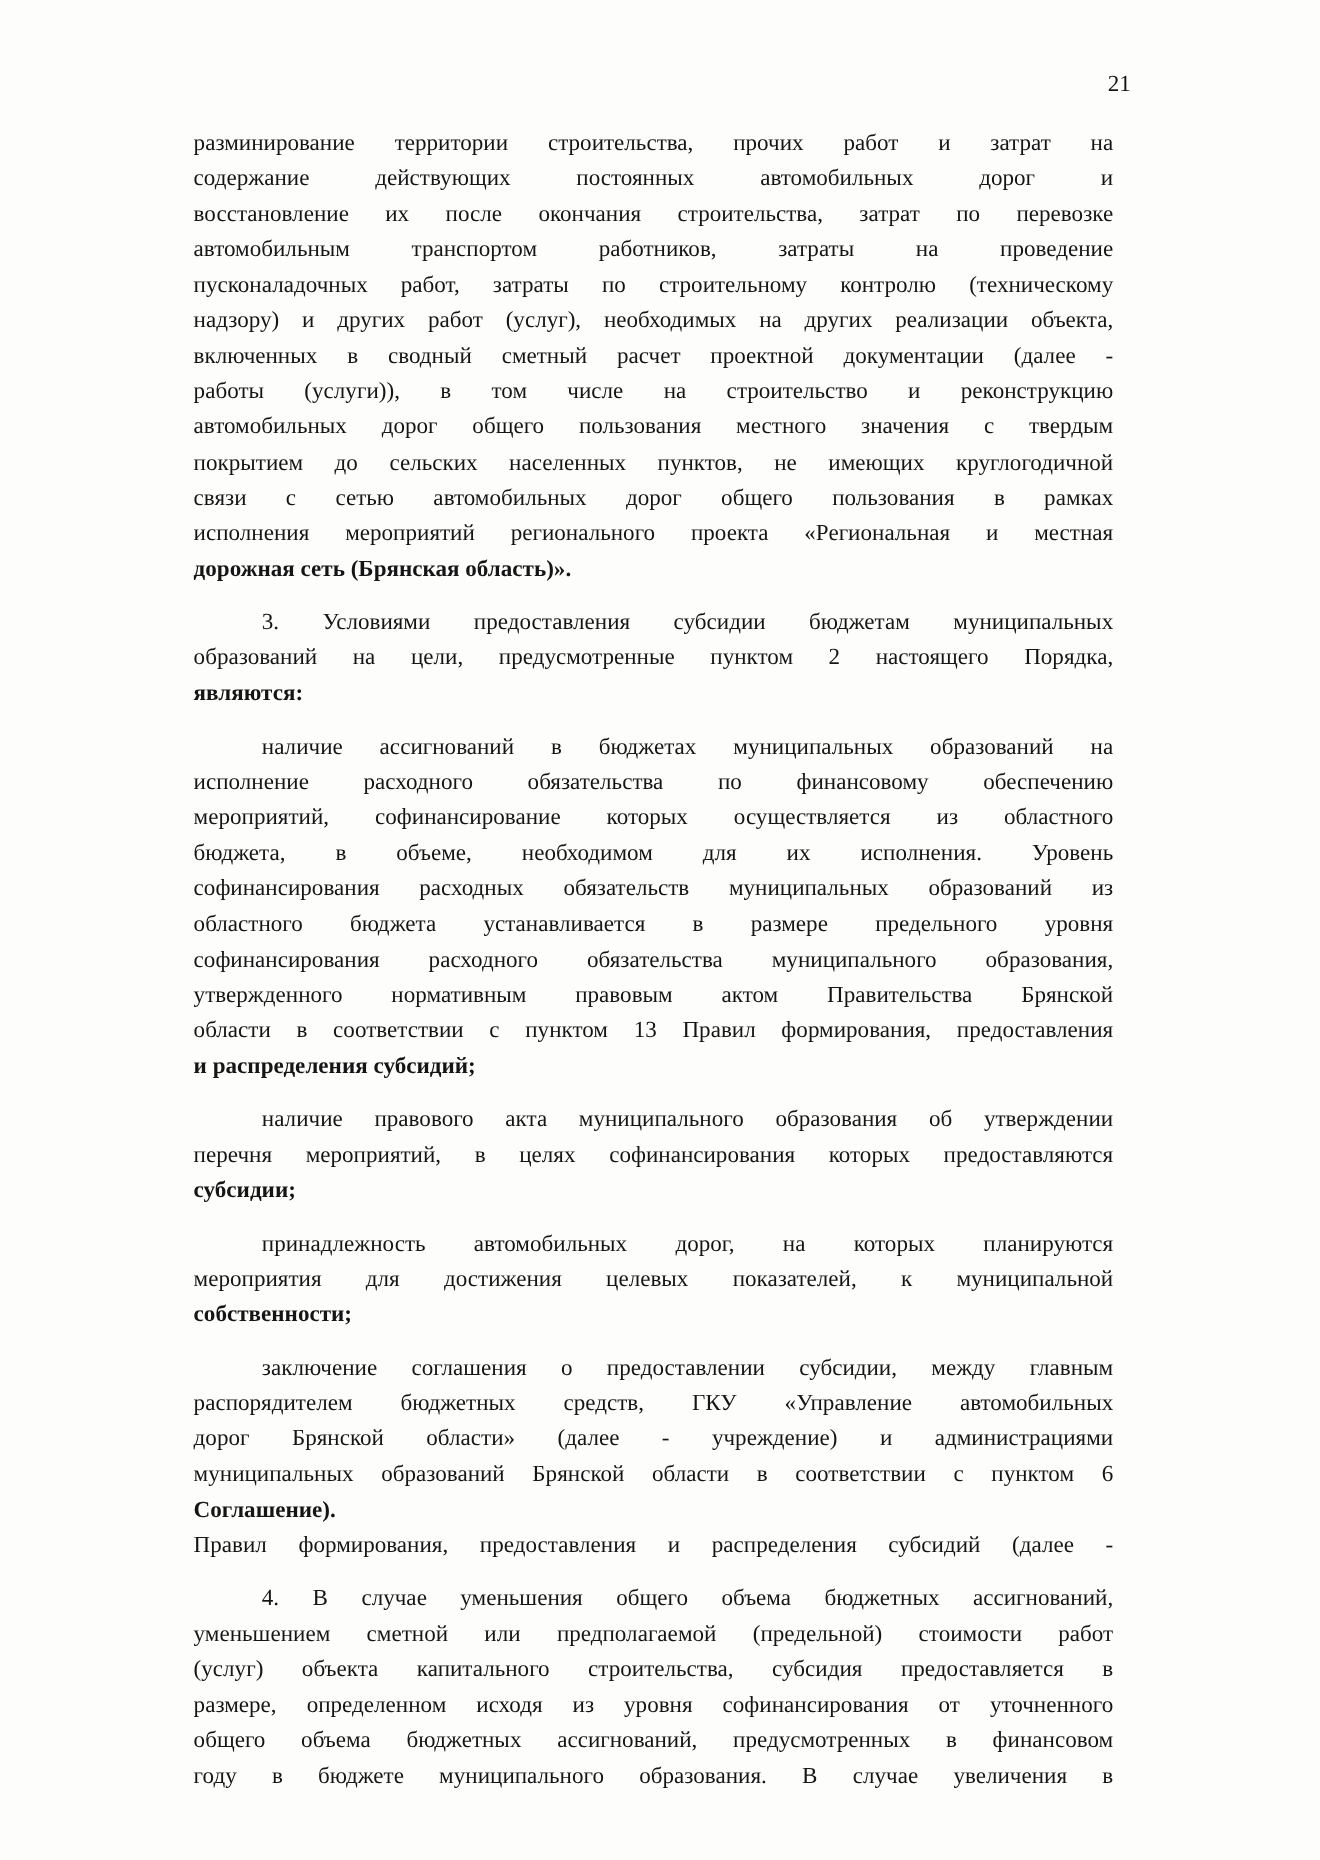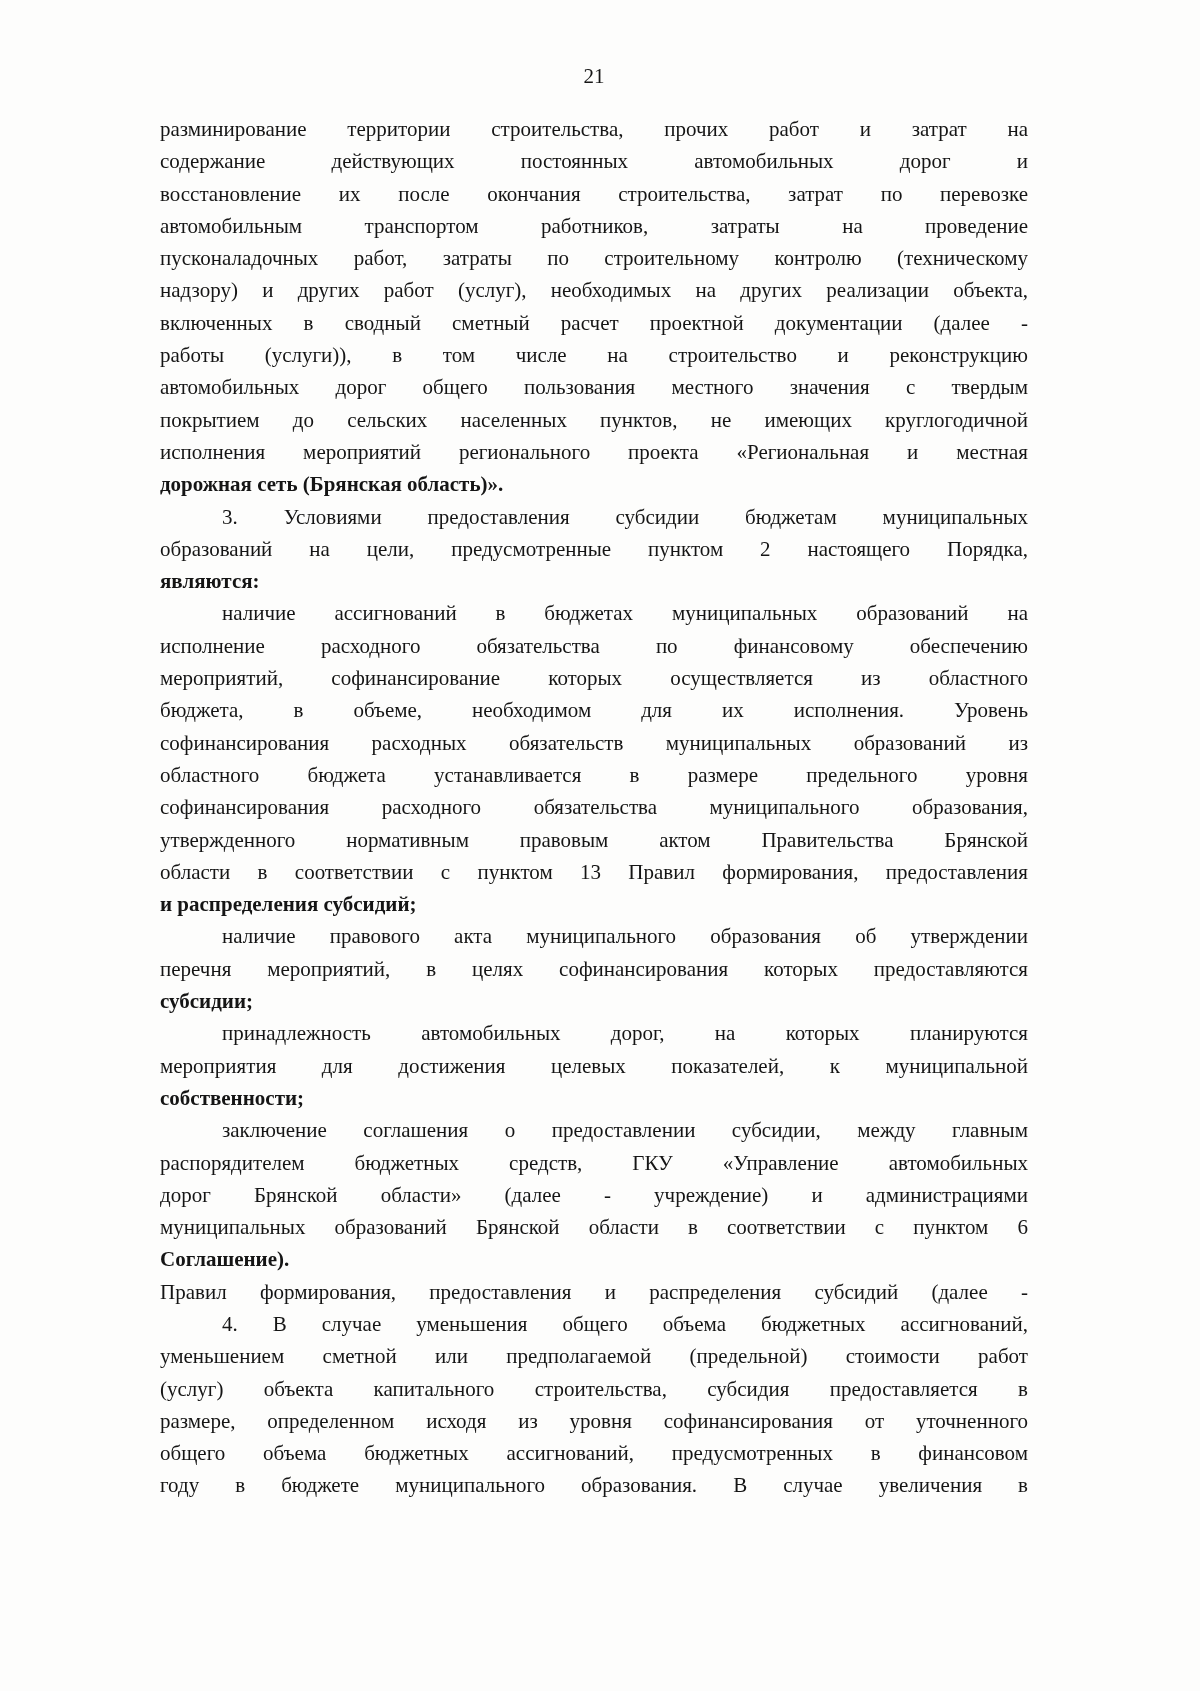--- a/index.html
+++ b/index.html
@@ -15,30 +15,30 @@
     overflow: hidden;
   }
   .page {
     box-sizing: border-box;
     width: 1200px;
     height: 1691px;
     padding: 60px 172px 0 160px;
     position: relative;
   }
   .page-number {
-    text-align: center;
+    text-align: right;
     font-size: 21px;
     line-height: 32px;
     margin-bottom: 21px;
   }
   .doc-body {
     font-size: 21px;
   }
   .para {
-    margin: 0;
+    margin: 16px;
     padding: 0;
   }
   .line {
     line-height: 32.3px;
     text-align: justify;
     text-align-last: justify;
     text-justify: inter-word;
     white-space: normal;
   }
   .line.last {
@@ -59,20 +59,21 @@
         <div class="line">разминирование территории строительства, прочих работ и затрат на</div>
         <div class="line">содержание действующих постоянных автомобильных дорог и</div>
         <div class="line">восстановление их после окончания строительства, затрат по перевозке</div>
         <div class="line">автомобильным транспортом работников, затраты на проведение</div>
         <div class="line">пусконаладочных работ, затраты по строительному контролю (техническому</div>
         <div class="line">надзору) и других работ (услуг), необходимых на других реализации объекта,</div>
         <div class="line">включенных в сводный сметный расчет проектной документации (далее -</div>
         <div class="line">работы (услуги)), в том числе на строительство и реконструкцию</div>
         <div class="line">автомобильных дорог общего пользования местного значения с твердым</div>
         <div class="line">покрытием до сельских населенных пунктов, не имеющих круглогодичной</div>
+        <div class="line">связи с сетью автомобильных дорог общего пользования в рамках</div>
         <div class="line">исполнения мероприятий регионального проекта «Региональная и местная</div>
         <div class="line last">дорожная сеть (Брянская область)».</div>
       </div>
       <div class="para">
         <div class="line indent">3. Условиями предоставления субсидии бюджетам муниципальных</div>
         <div class="line">образований на цели, предусмотренные пунктом 2 настоящего Порядка,</div>
         <div class="line last">являются:</div>
       </div>
       <div class="para">
         <div class="line indent">наличие ассигнований в бюджетах муниципальных образований на</div>

